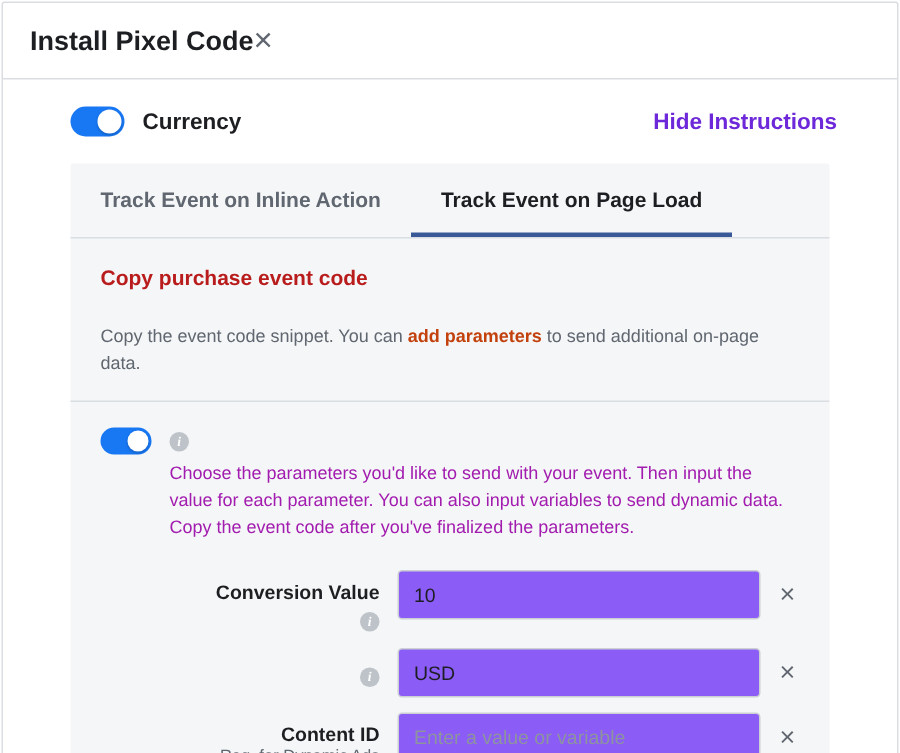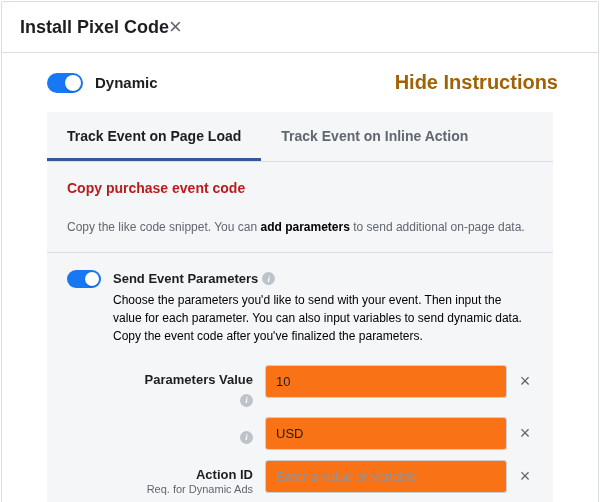--- a/index.html
+++ b/index.html
@@ -64,23 +64,23 @@
       border-radius: 50%;
       background: #fff;
       box-shadow: 0 1px 2px rgba(0,0,0,.2);
     }
     .purchase-label {
       font-size: 15px;
       font-weight: 700;
       color: #1c1e21;
     }
     .hide-link {
-      color: #a16207;
-      font-weight: 700;
-      font-size: 20px;
+      color: #6d28d9;
+      font-weight: 700;
+      font-size: 15px;
       cursor: pointer;
     }
     .box {
       margin: 0 45px 20px 45px;
       background: #f5f6f7;
       border-radius: 2px;
       padding: 0;
     }
     .tabs {
       display: flex;
@@ -106,21 +106,21 @@
       font-weight: 700;
       color: #b91c1c;
       margin-bottom: 22px;
     }
     .desc {
       font-size: 12px;
       color: #606770;
       line-height: 1.5;
       margin-bottom: 16px;
     }
-    .desc b { font-weight: 700; color: #000000; }
+    .desc b { font-weight: 700; color: #c2410c; }
     .divider {
       border-top: 1px solid #dadde1;
       margin-left: 0;
       margin-right: 0;
     }
     .param-row {
       display: flex;
       align-items: flex-start;
       padding: 16px 20px 4px 20px;
       gap: 12px;
@@ -152,21 +152,21 @@
     .param-title {
       font-size: 13px;
       font-weight: 700;
       color: #1c1e21;
       display: inline-flex;
       align-items: center;
       gap: 4px;
     }
     .param-desc {
       font-size: 12px;
-      color: #000000;
+      color: #a21caf;
       line-height: 1.5;
       margin-top: 4px;
     }
     .info-icon {
       display: inline-flex;
       align-items: center;
       justify-content: center;
       width: 13px;
       height: 13px;
       border-radius: 50%;
@@ -205,21 +205,21 @@
       margin-top: 2px;
     }
     .field-input-wrap {
       flex: 1;
       display: flex;
       align-items: center;
       gap: 10px;
     }
     .field-input {
       flex: 1;
-      background: #f97316;
+      background: #8b5cf6;
       border: 1px solid #ccd0d5;
       border-radius: 3px;
       font-size: 13px;
       padding: 8px 10px;
       color: #1c1e21;
       font-family: inherit;
     }
     .field-input::placeholder { color: #8d949e; }
     .clear-x {
       color: #606770;
@@ -240,77 +240,76 @@
 <div class="modal">
 
   <div class="header">
     <div class="header-title">Install Pixel Code</div>
     <div class="close-x">×</div>
   </div>
 
   <div class="sub-header">
     <div class="sub-left">
       <div class="toggle"></div>
-      <div class="purchase-label">Dynamic</div>
+      <div class="purchase-label">Currency</div>
     </div>
     <div class="hide-link">Hide Instructions</div>
   </div>
 
   <div class="box">
     <div class="tabs">
+      <div class="tab">Track Event on Inline Action</div>
       <div class="tab active">Track Event on Page Load</div>
-      <div class="tab">Track Event on Inline Action</div>
     </div>
 
     <div class="section">
       <div class="section-title">Copy purchase event code</div>
       <div class="desc">
-        <span>Copy the like code snippet. You can </span><b>add parameters</b><span> to send additional on-page data.</span>
+        <span>Copy the event code snippet. You can </span><b>add parameters</b><span> to send additional on-page data.</span>
       </div>
     </div>
 
     <div class="divider"></div>
 
     <div class="param-row">
       <div class="toggle-sm"></div>
       <div class="param-text">
         <span class="param-title">
-          <span>Send Event Parameters</span>
           <span class="info-icon">i</span>
         </span>
         <div class="param-desc">Choose the parameters you'd like to send with your event. Then input the value for each parameter. You can also input variables to send dynamic data. Copy the event code after you've finalized the parameters.</div>
       </div>
     </div>
 
     <div class="fields-block">
 
       <div class="field-row">
         <div class="field-label">
-          <span class="field-label-top">Parameters Value</span>
+          <span class="field-label-top">Conversion Value</span>
           <div class="info-wrap"><span class="info-icon">i</span></div>
         </div>
         <div class="field-input-wrap">
           <input class="field-input" value="10" style="">
           <div class="clear-x">×</div>
         </div>
       </div>
 
       <div class="field-row">
         <div class="field-label">
           <div class="info-wrap"><span class="info-icon">i</span></div>
         </div>
         <div class="field-input-wrap">
           <input class="field-input" value="USD" style="">
           <div class="clear-x">×</div>
         </div>
       </div>
 
       <div class="field-row">
         <div class="field-label">
-          <span class="field-label-top">Action ID</span>
+          <span class="field-label-top">Content ID</span>
           <span class="field-label-sub">Req. for Dynamic Ads</span>
 
         </div>
         <div class="field-input-wrap">
           <input class="field-input" placeholder="Enter a value or variable" style="">
           <div class="clear-x">×</div>
         </div>
       </div>
 
     </div>

